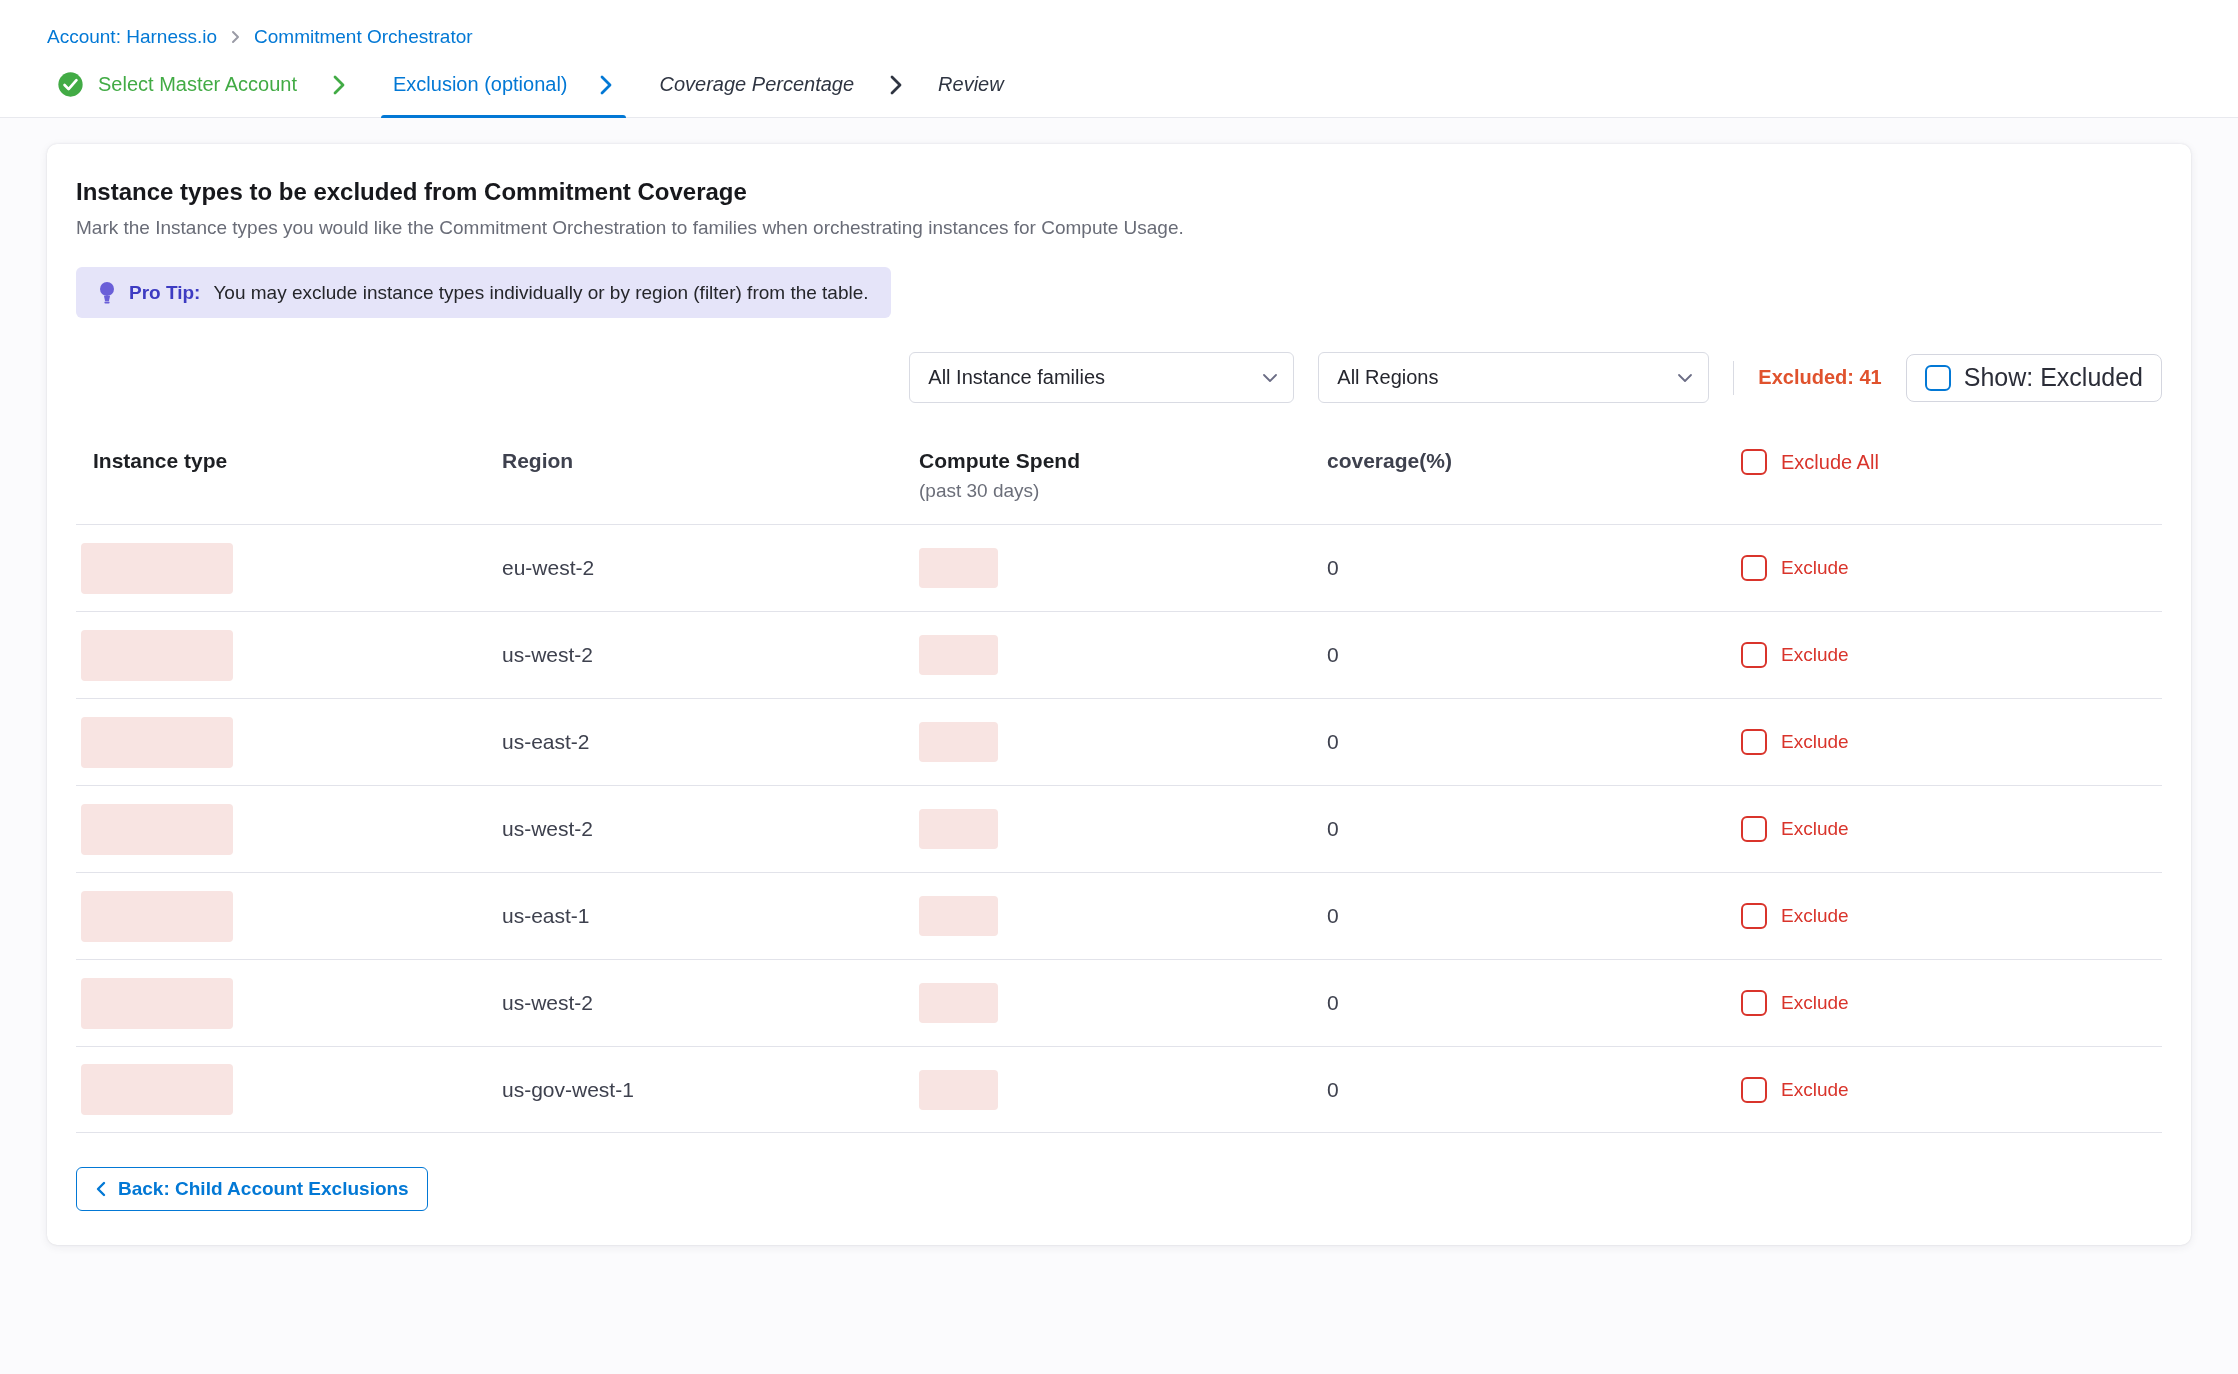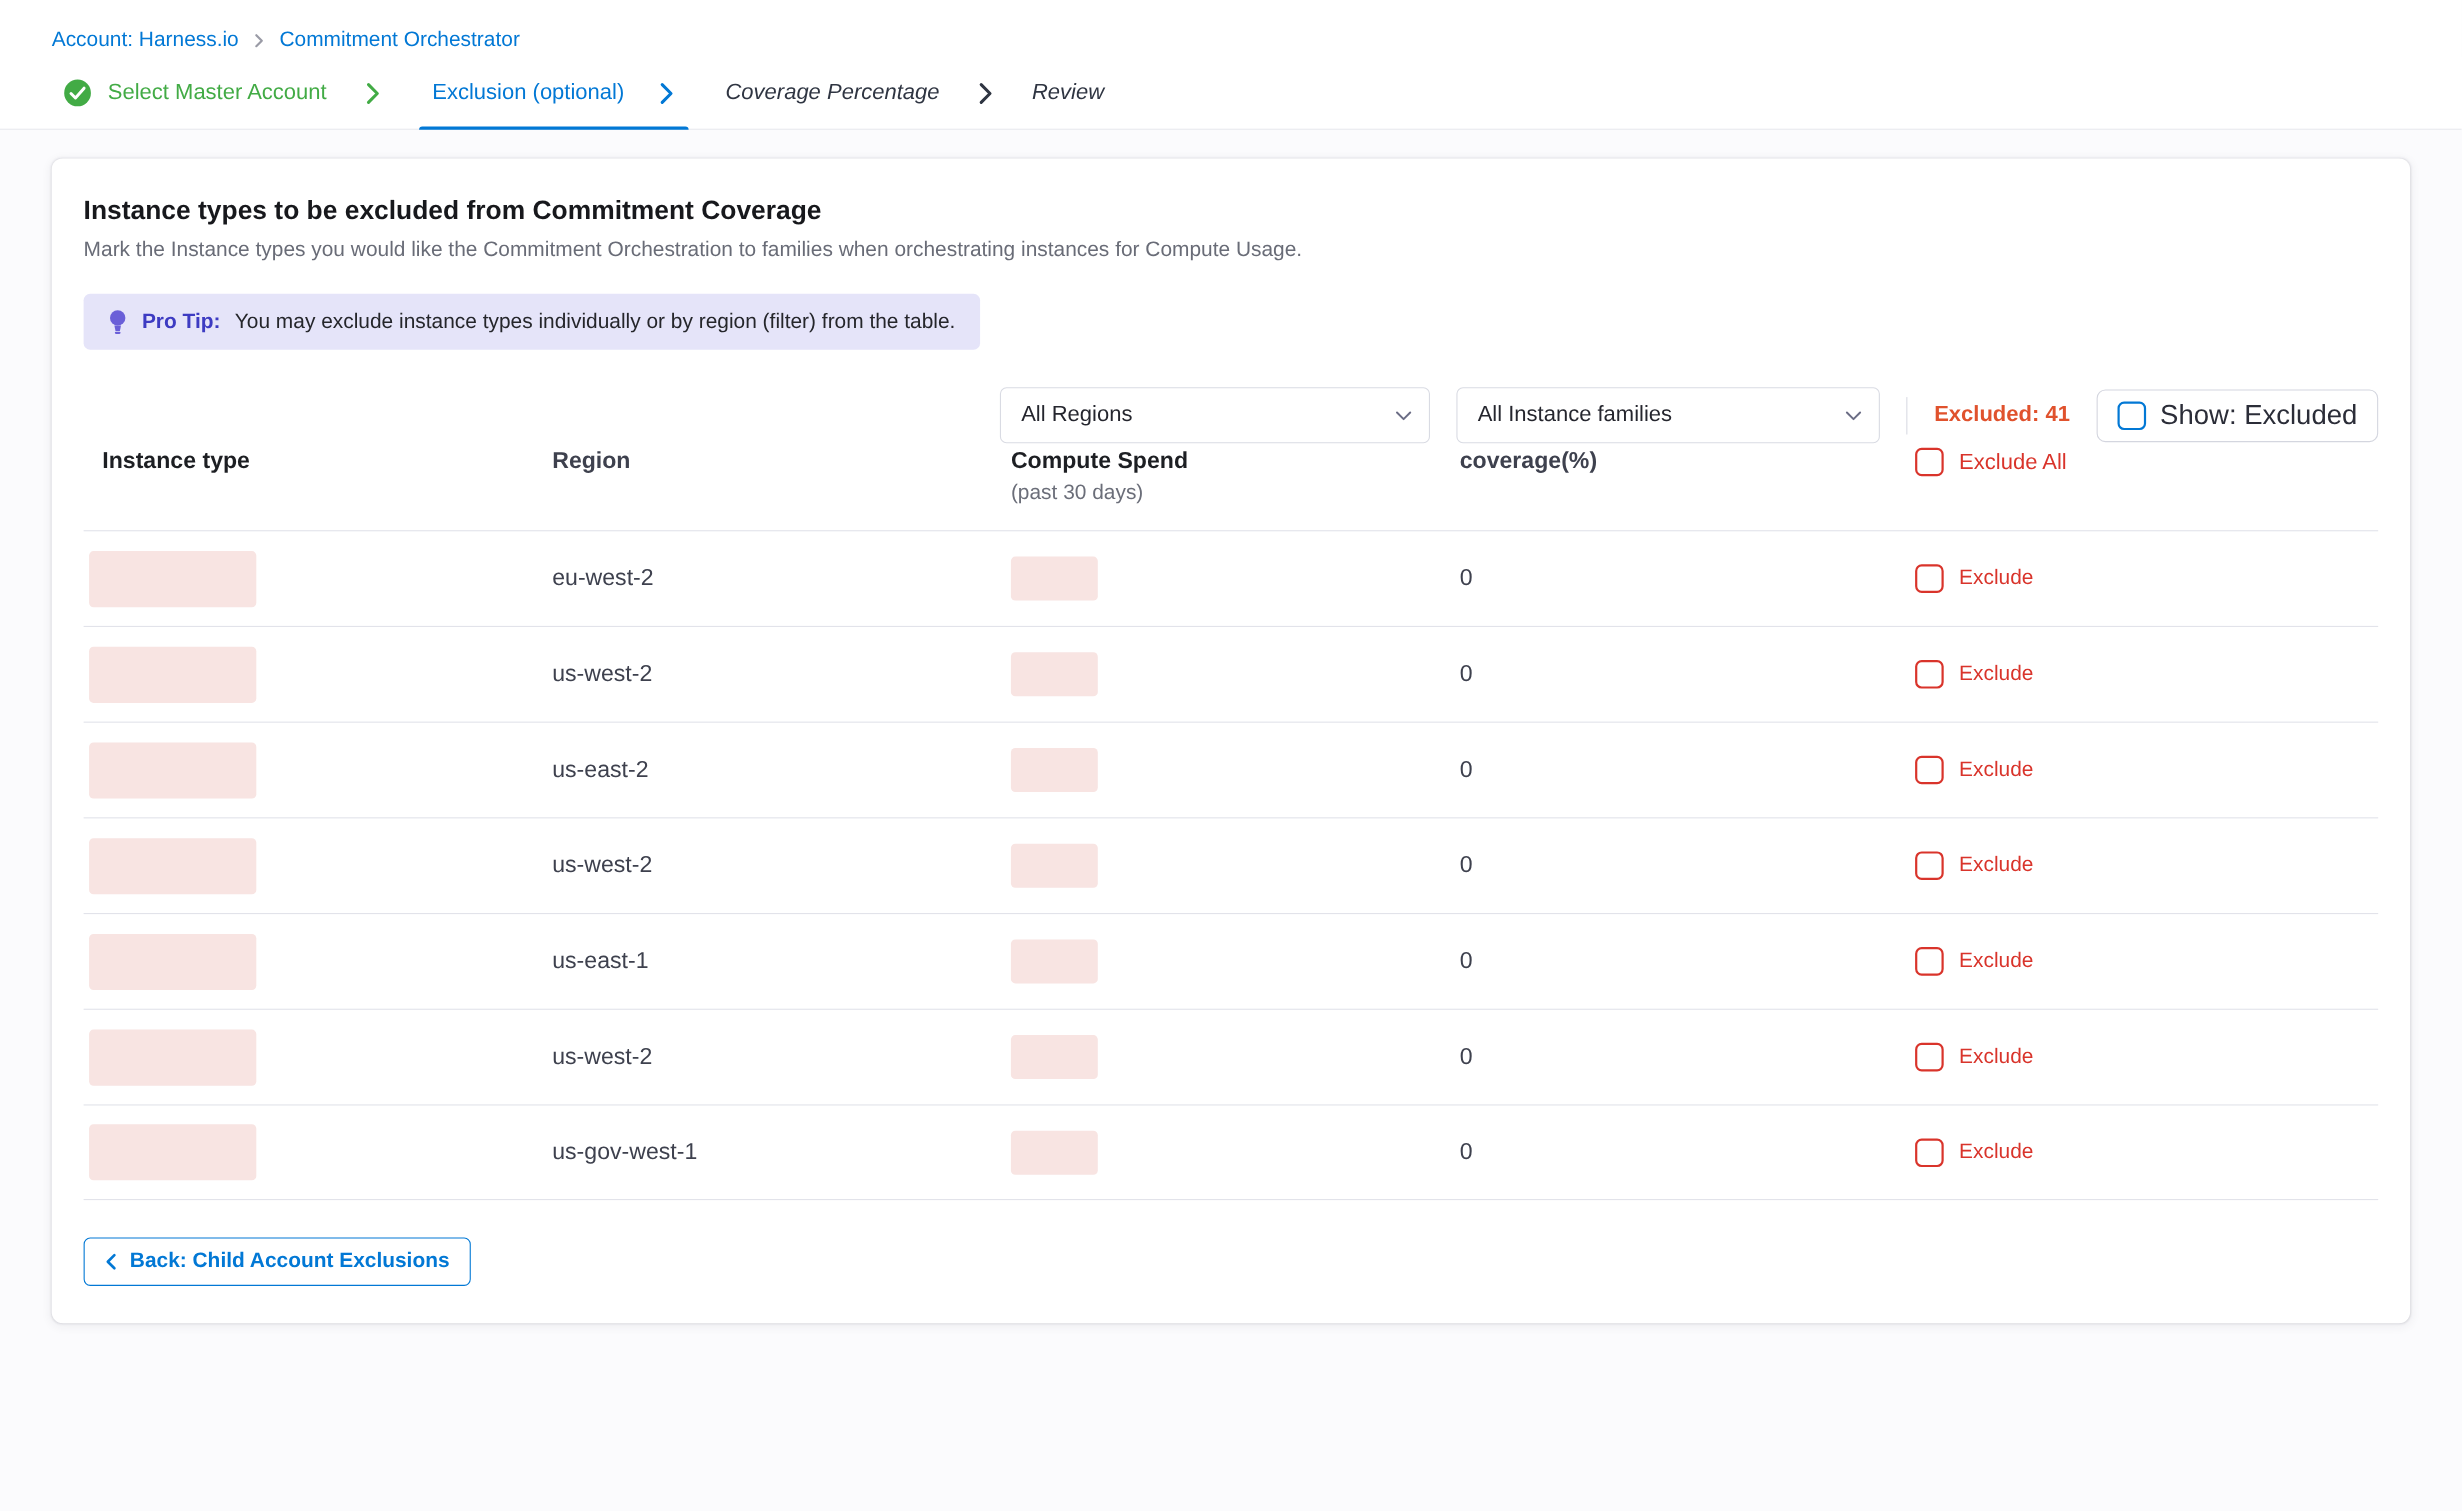--- a/index.html
+++ b/index.html
@@ -54,21 +54,21 @@
   .select-regions { width: 391px; }
   .select-chev { display: inline-flex; color: #6b6d85; }
   .vdiv { width: 1px; height: 34px; background: #d9dbe3; }
   .excluded-count { font-size: 20px; font-weight: 700; color: #e0522d; }
   .show-excluded { display: flex; align-items: center; gap: 13px; height: 48px; border: 1px solid #d4d6df; border-radius: 8px; padding: 0 18px; font-size: 25px; color: #2b2d38; background: #fff; cursor: pointer; }
 
   .cb { width: 26px; height: 26px; border-radius: 6px; background: #fff; display: inline-block; flex: 0 0 auto; cursor: pointer; }
   .cb-blue { border: 2px solid #0278d5; }
   .cb-red { border: 2px solid #d9342b; }
 
-  .table { }
+  .table { margin-top: 42px; }
   .t-head, .t-row { display: grid; grid-template-columns: 426px 417px 408px 414px 1fr; align-items: center; }
   .t-head { align-items: start; padding: 4px 0 22px; }
   .th { font-size: 21px; font-weight: 700; color: #1d1f23; }
   .th-sub { font-size: 19px; font-weight: 400; color: #6b6e79; margin-top: 7px; }
   .t-head .c-instance { padding-left: 17px; }
   .t-row .c-instance { padding-left: 5px; }
   .c-exclude { display: flex; align-items: center; gap: 14px; }
   .th-exclude-label { color: #d9342b; font-weight: 500; font-size: 20px; }
   .t-row { height: 87px; border-top: 1px solid #e2e3ea; }
   .t-row:last-child { border-bottom: 1px solid #e2e3ea; }
@@ -144,30 +144,30 @@
           <circle cx="9" cy="9" r="7" fill="#6a5fd8"></circle>
           <path d="M6 16 L12 16 L11 21 L7 21 Z" fill="#6a5fd8"></path>
           <rect x="6.4" y="21.6" width="5.2" height="2" rx="1" fill="#6a5fd8"></rect>
         </svg>
     </span>
     <span class="protip-label">Pro Tip:</span>
     <span>You may exclude instance types individually or by region (filter) from the table.</span>
   </div>
 
   <div class="filters">
-    <div class="select select-regions">
-      <span>All Regions</span>
+    <div class="select select-families">
+      <span>All Instance families</span>
       <span class="select-chev">
         <svg width="18" height="12" viewBox="0 0 18 12">
             <path d="M3 3 L9 9 L15 3" stroke="currentColor" stroke-width="1.8" fill="none" stroke-linecap="round" stroke-linejoin="round"></path>
           </svg>
       </span>
     </div>
-    <div class="select select-families">
-      <span>All Instance families</span>
+    <div class="select select-regions">
+      <span>All Regions</span>
       <span class="select-chev">
         <svg width="18" height="12" viewBox="0 0 18 12">
             <path d="M3 3 L9 9 L15 3" stroke="currentColor" stroke-width="1.8" fill="none" stroke-linecap="round" stroke-linejoin="round"></path>
           </svg>
       </span>
     </div>
     <div class="vdiv"></div>
     <div class="excluded-count">Excluded: 41</div>
     <div class="show-excluded">
       <span class="cb cb-blue"></span>

